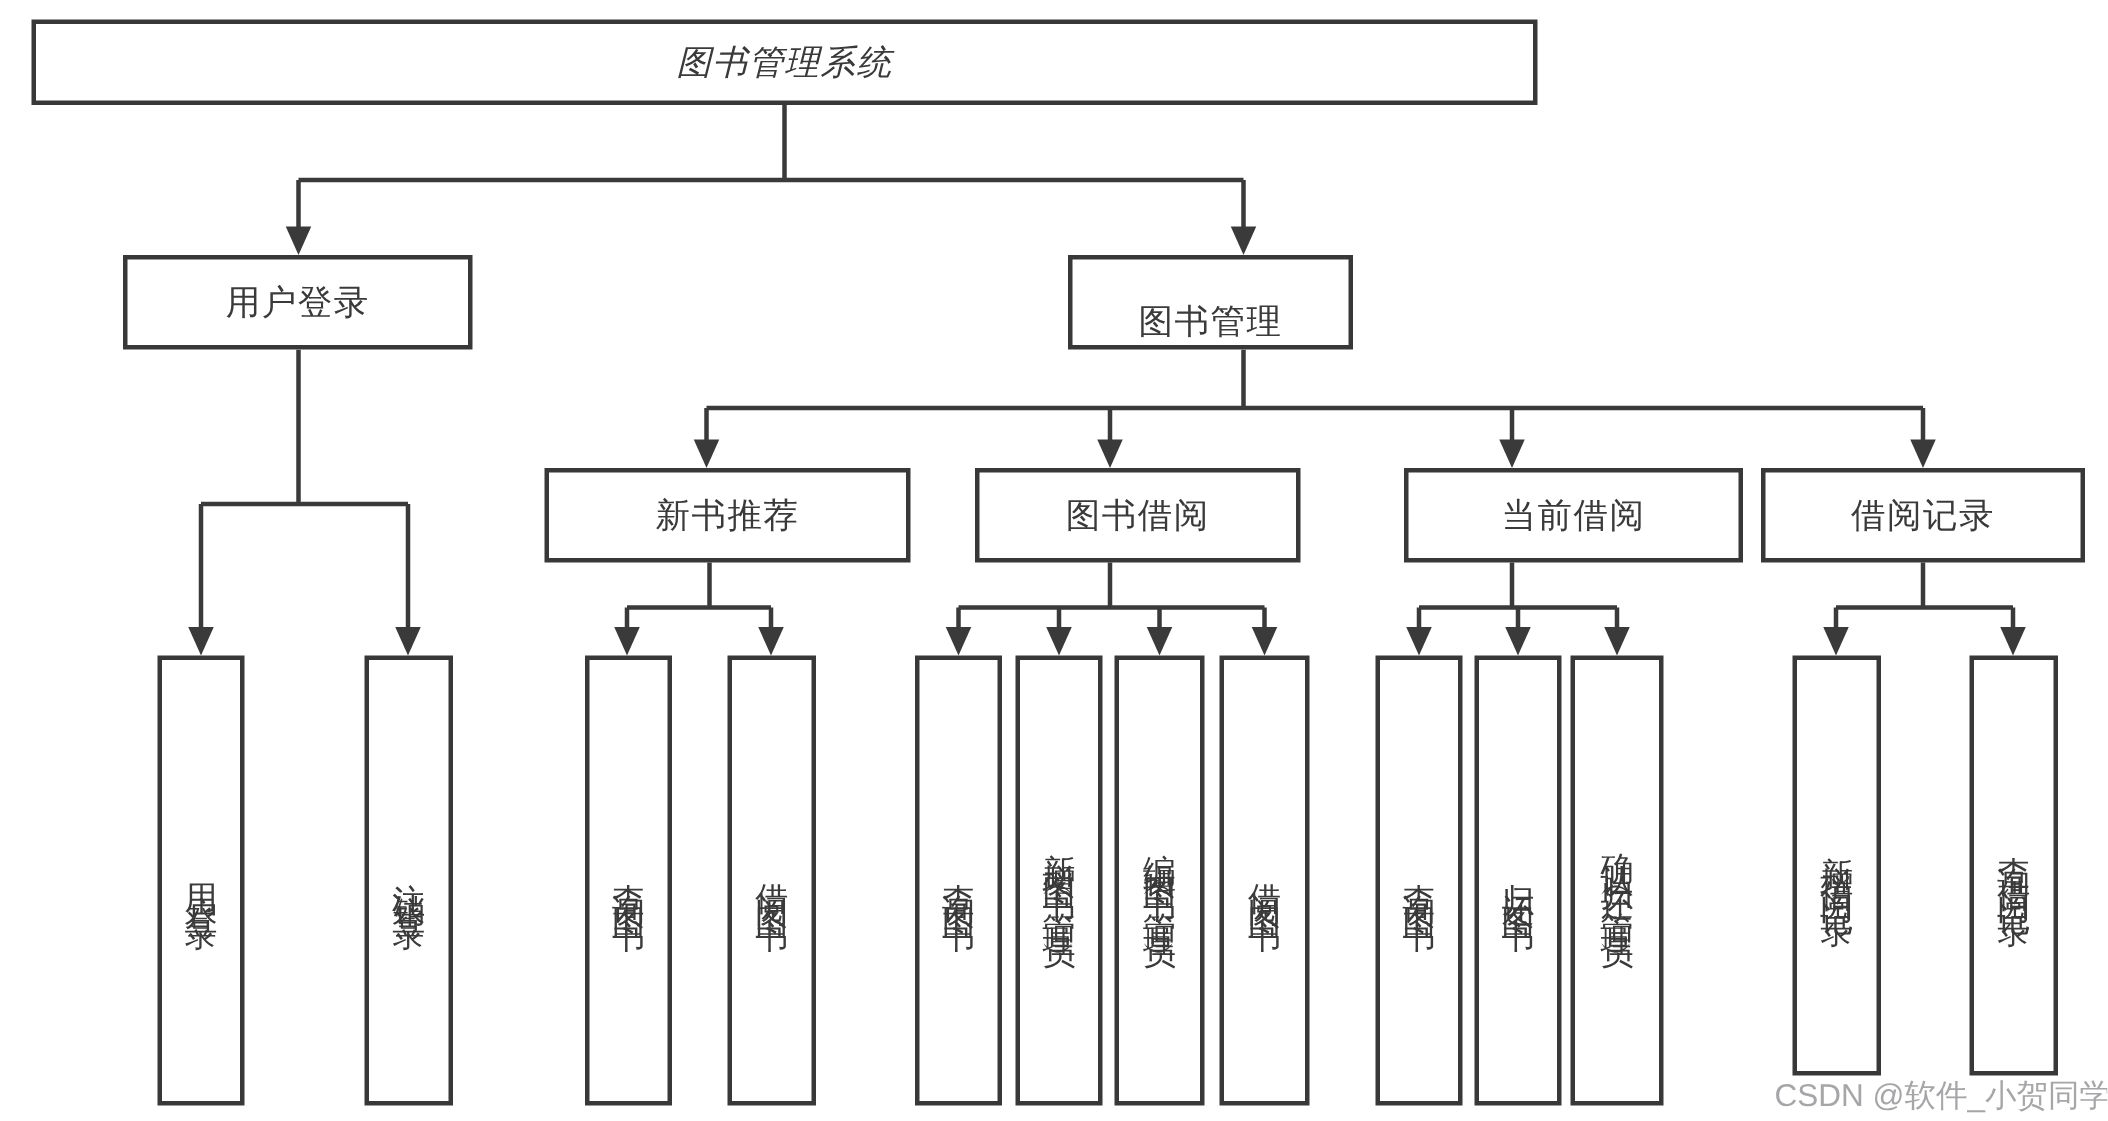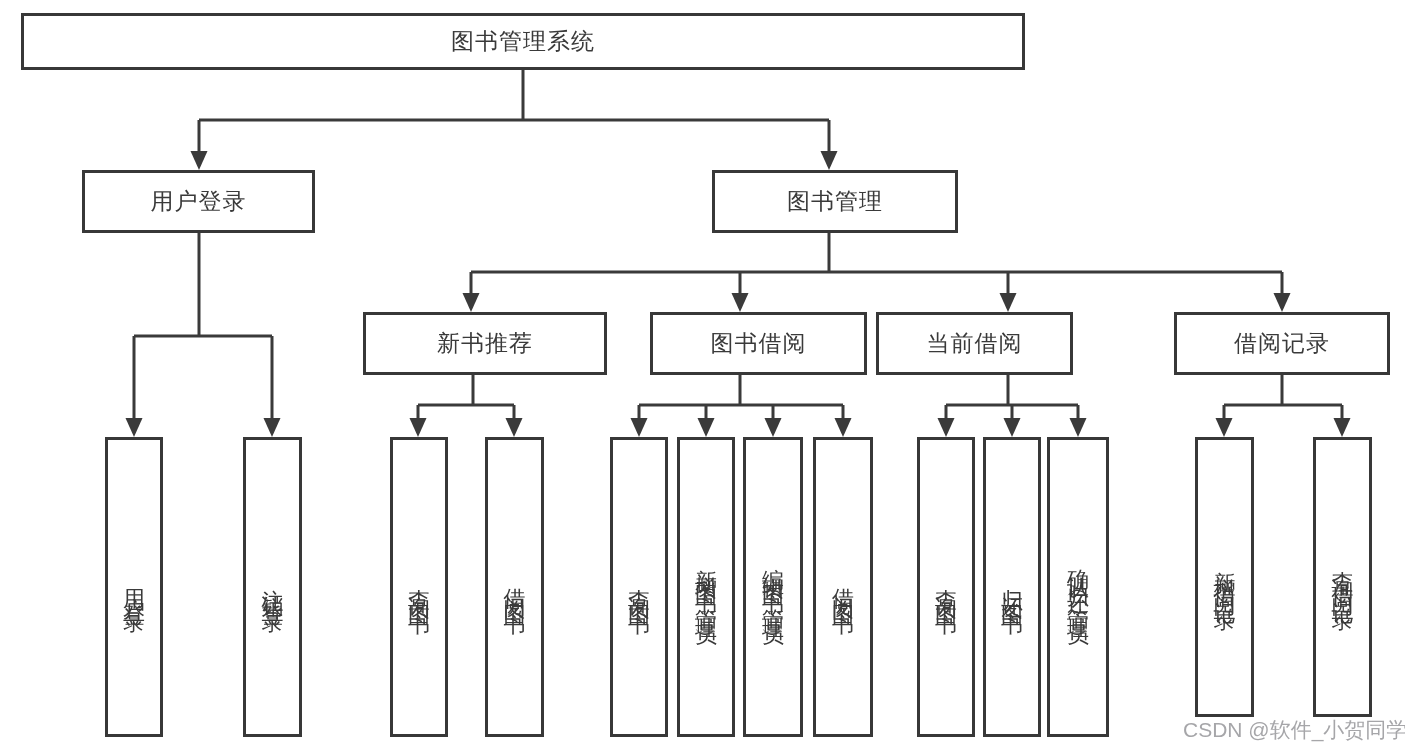--- a/index.html
+++ b/index.html
@@ -98,38 +98,38 @@
       <polygon class="ah" points="1003.5,418 1020.5,418 1012,437"></polygon>
       <polygon class="ah" points="1069.5,418 1086.5,418 1078,437"></polygon>
     </g>
     <g>
       <path class="ln" d="M1282,374 V405 M1224,405 H1342 M1224,405 V420 M1342,405 V420"></path>
       <polygon class="ah" points="1215.5,418 1232.5,418 1224,437"></polygon>
       <polygon class="ah" points="1333.5,418 1350.5,418 1342,437"></polygon>
     </g>
   </svg>
 
-  <div class="box hbox" style="left:21px; top:13px; width:1004px; height:57px;">
+  <div class="box hbox" style="left:21px; top:13px; width:1004px; height:57px;font-style:italic;">
     <span class="lbl">图书管理系统</span>
   </div>
 
   <div class="box hbox" style="left:82px; top:170px; width:233px; height:63px;">
     <span class="lbl">用户登录</span>
   </div>
-  <div class="box hbox" style="left:712px; top:170px; width:246px; height:63px;">
+  <div class="box hbox" style="left:712px; top:170px; width:190px; height:63px;align-items:flex-end;">
     <span class="lbl">图书管理</span>
   </div>
 
   <div class="box hbox" style="left:363px; top:312px; width:244px; height:63px;">
     <span class="lbl">新书推荐</span>
   </div>
   <div class="box hbox" style="left:632px; top:312px; width:217px; height:63px;margin-left:18px;">
     <span class="lbl">图书借阅</span>
   </div>
-  <div class="box hbox" style="left:876px; top:312px; width:197px; height:63px;">
+  <div class="box hbox" style="left:936px; top:312px; width:226px; height:63px;">
     <span class="lbl">当前借阅</span>
   </div>
   <div class="box hbox" style="left:1174px; top:312px; width:216px; height:63px;">
     <span class="lbl">借阅记录</span>
   </div>
 
   <div class="box vbox" style="left:105px; top:437px; width:58px; height:300px;">
     <span class="lbl">用户登录</span>
   </div>
   <div class="box vbox" style="left:243px; top:437px; width:59px; height:300px;">

